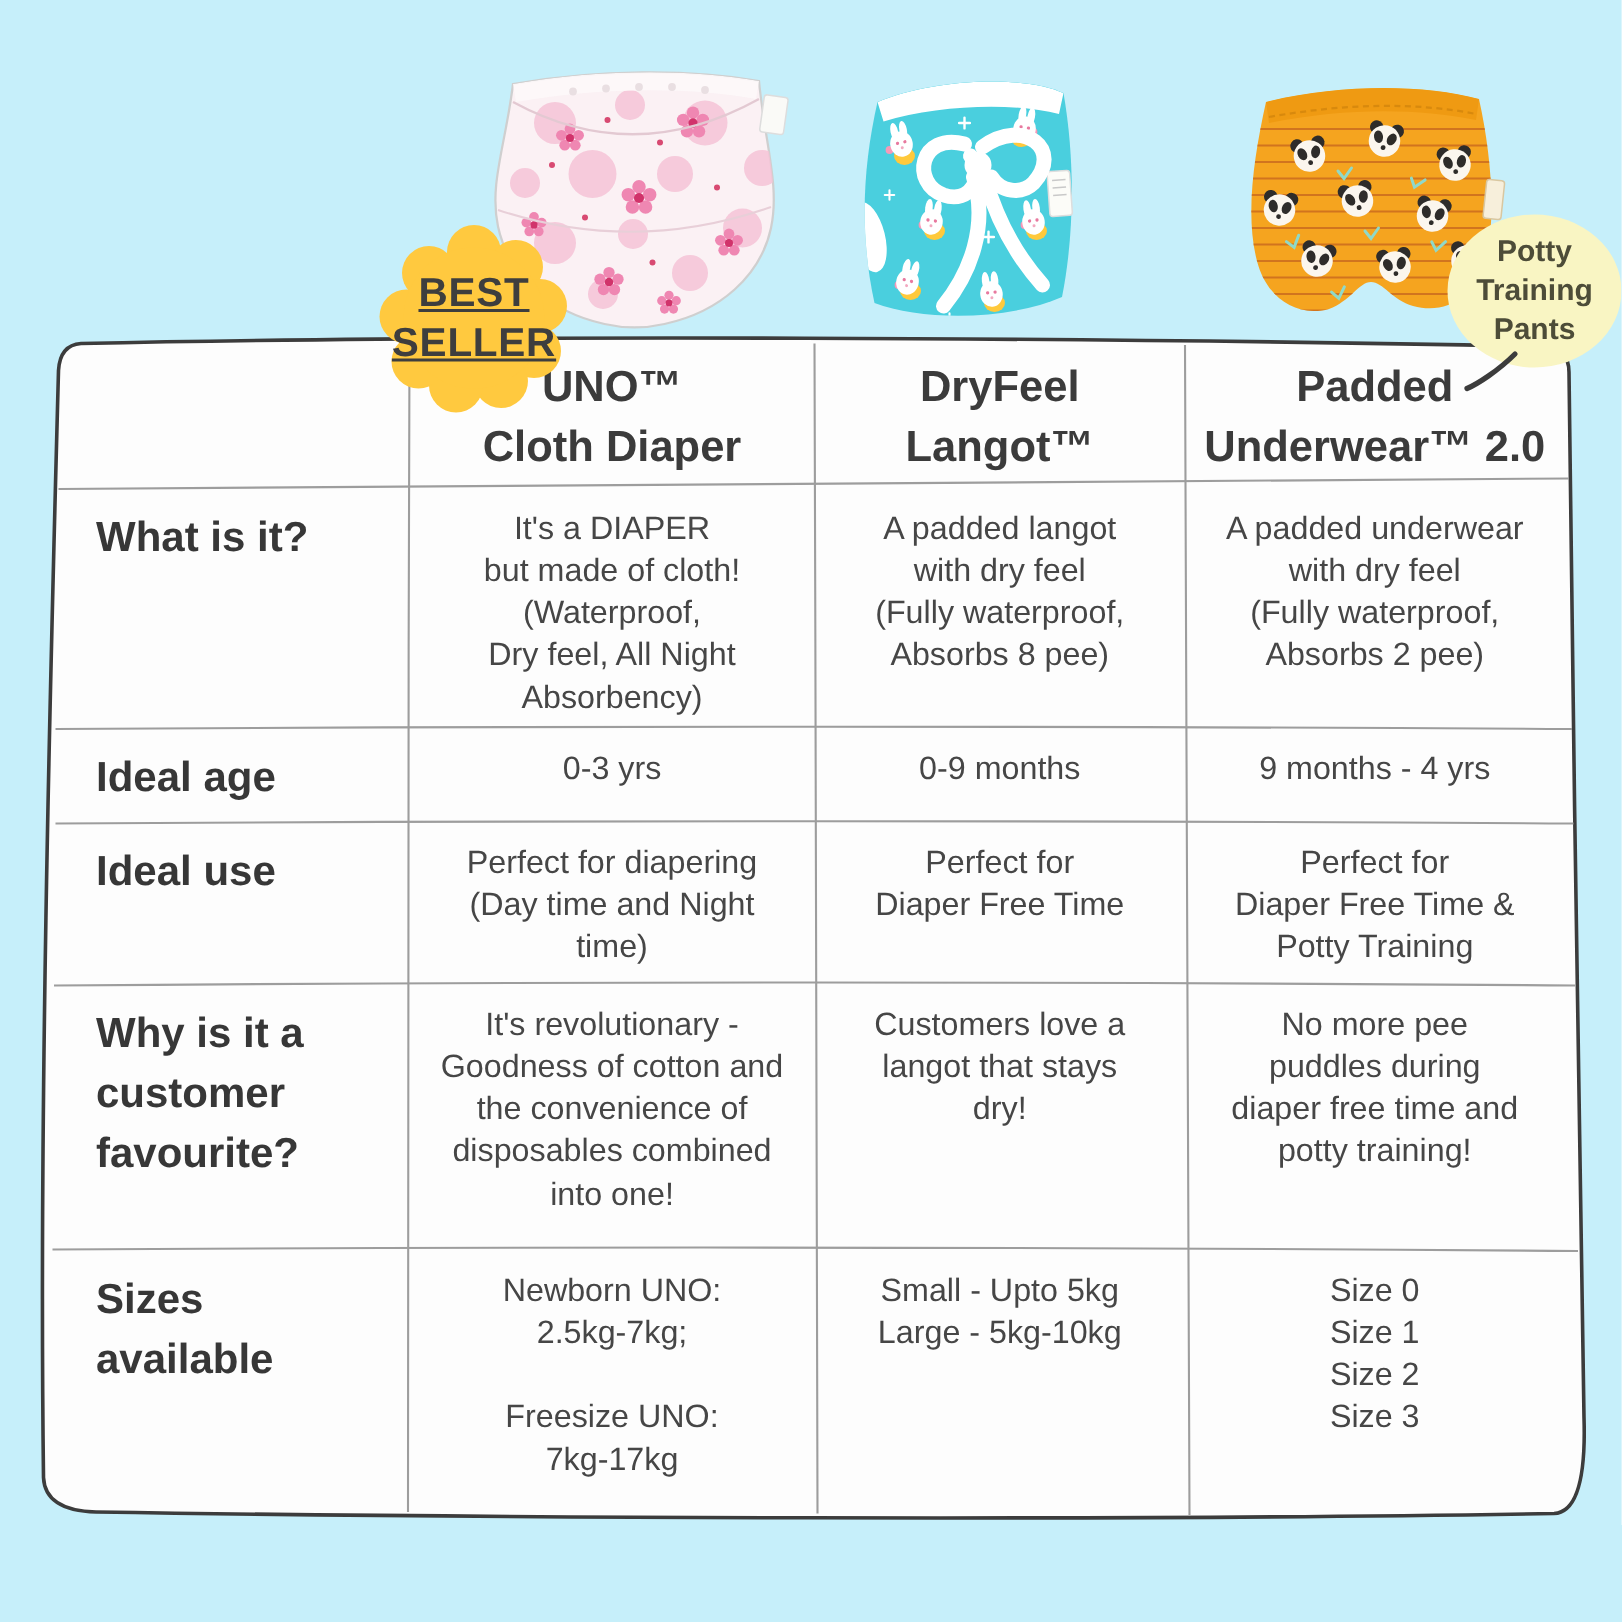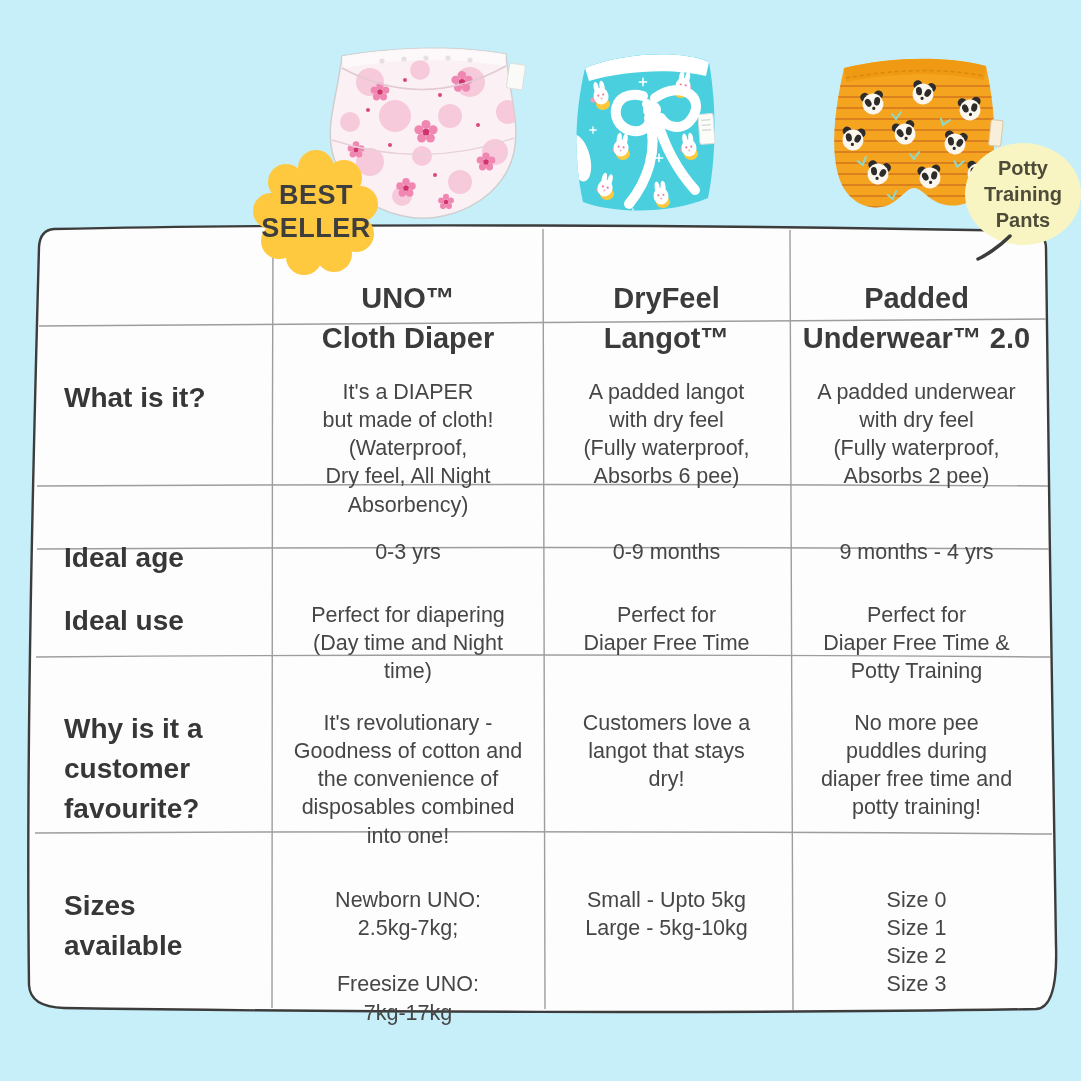--- a/index.html
+++ b/index.html
@@ -9,42 +9,41 @@
     font-family:"Liberation Sans", sans-serif;
   }
   .stage svg{display:block;}
   .abs{position:absolute;}
   
   .cells{
     position:absolute;left:38px;top:228px;z-index:4;
     display:grid;
     grid-template-columns:235px 270px 247px 253px;
     grid-template-rows:97px 160px 63px 108px 177px 177px;
-    margin-top:40px;
   }
   .cell{box-sizing:border-box;overflow:hidden;}
   .hcell{
     font-size:29px;font-weight:800;color:#3B3B3B;line-height:1.38;
     text-align:center;padding-top:10px;white-space:pre-line;
   }
   .lcell{
     font-size:28px;font-weight:800;color:#373737;line-height:1.43;
     text-align:left;padding:13px 8px 0 26px;white-space:pre-line;
   }
   .vcell{
     font-size:21.5px;font-weight:400;color:#464646;line-height:1.31;
     text-align:center;padding:13px 6px 3px 6px;white-space:pre-line;
   }
   
   .badge-text{
     position:absolute;z-index:6;display:flex;flex-direction:column;
     align-items:center;justify-content:center;text-align:center;
   }
   .bs-text{left:252px;top:148px;width:128px;height:128px;
-    font-size:27px;font-weight:800;color:#3E3E3E;line-height:1.22;letter-spacing:.5px;}
+    font-size:27px;font-weight:800;color:#3E3E3E;line-height:1.22;letter-spacing:.5px;text-decoration:underline;}
   .pt-text{left:964px;top:142px;width:118px;height:104px;
     font-size:20px;font-weight:800;color:#4D4C38;line-height:1.3;white-space:pre-line;}
   .z1{z-index:1}.z2{z-index:2}.z5{z-index:5}.z6{z-index:6}
 </style>
 </head>
 <body>
 
 <div class="stage">
 
   <svg class="abs z1" style="left:310px;top:20px" width="226" height="212" viewBox="0 0 226 212">
@@ -246,21 +245,21 @@
 
     <div class="cell lcell">What is it?</div>
     <div class="cell vcell">It's a DIAPER
 but made of cloth!
 (Waterproof,
 Dry feel, All Night
 Absorbency)</div>
     <div class="cell vcell">A padded langot
 with dry feel
 (Fully waterproof,
-Absorbs 6 pee)</div>
+Absorbs 8 pee)</div>
     <div class="cell vcell">A padded underwear
 with dry feel
 (Fully waterproof,
 Absorbs 2 pee)</div>
 
     <div class="cell lcell">Ideal age</div>
     <div class="cell vcell">0-3 yrs</div>
     <div class="cell vcell">0-9 months</div>
     <div class="cell vcell">9 months - 4 yrs</div>
 

